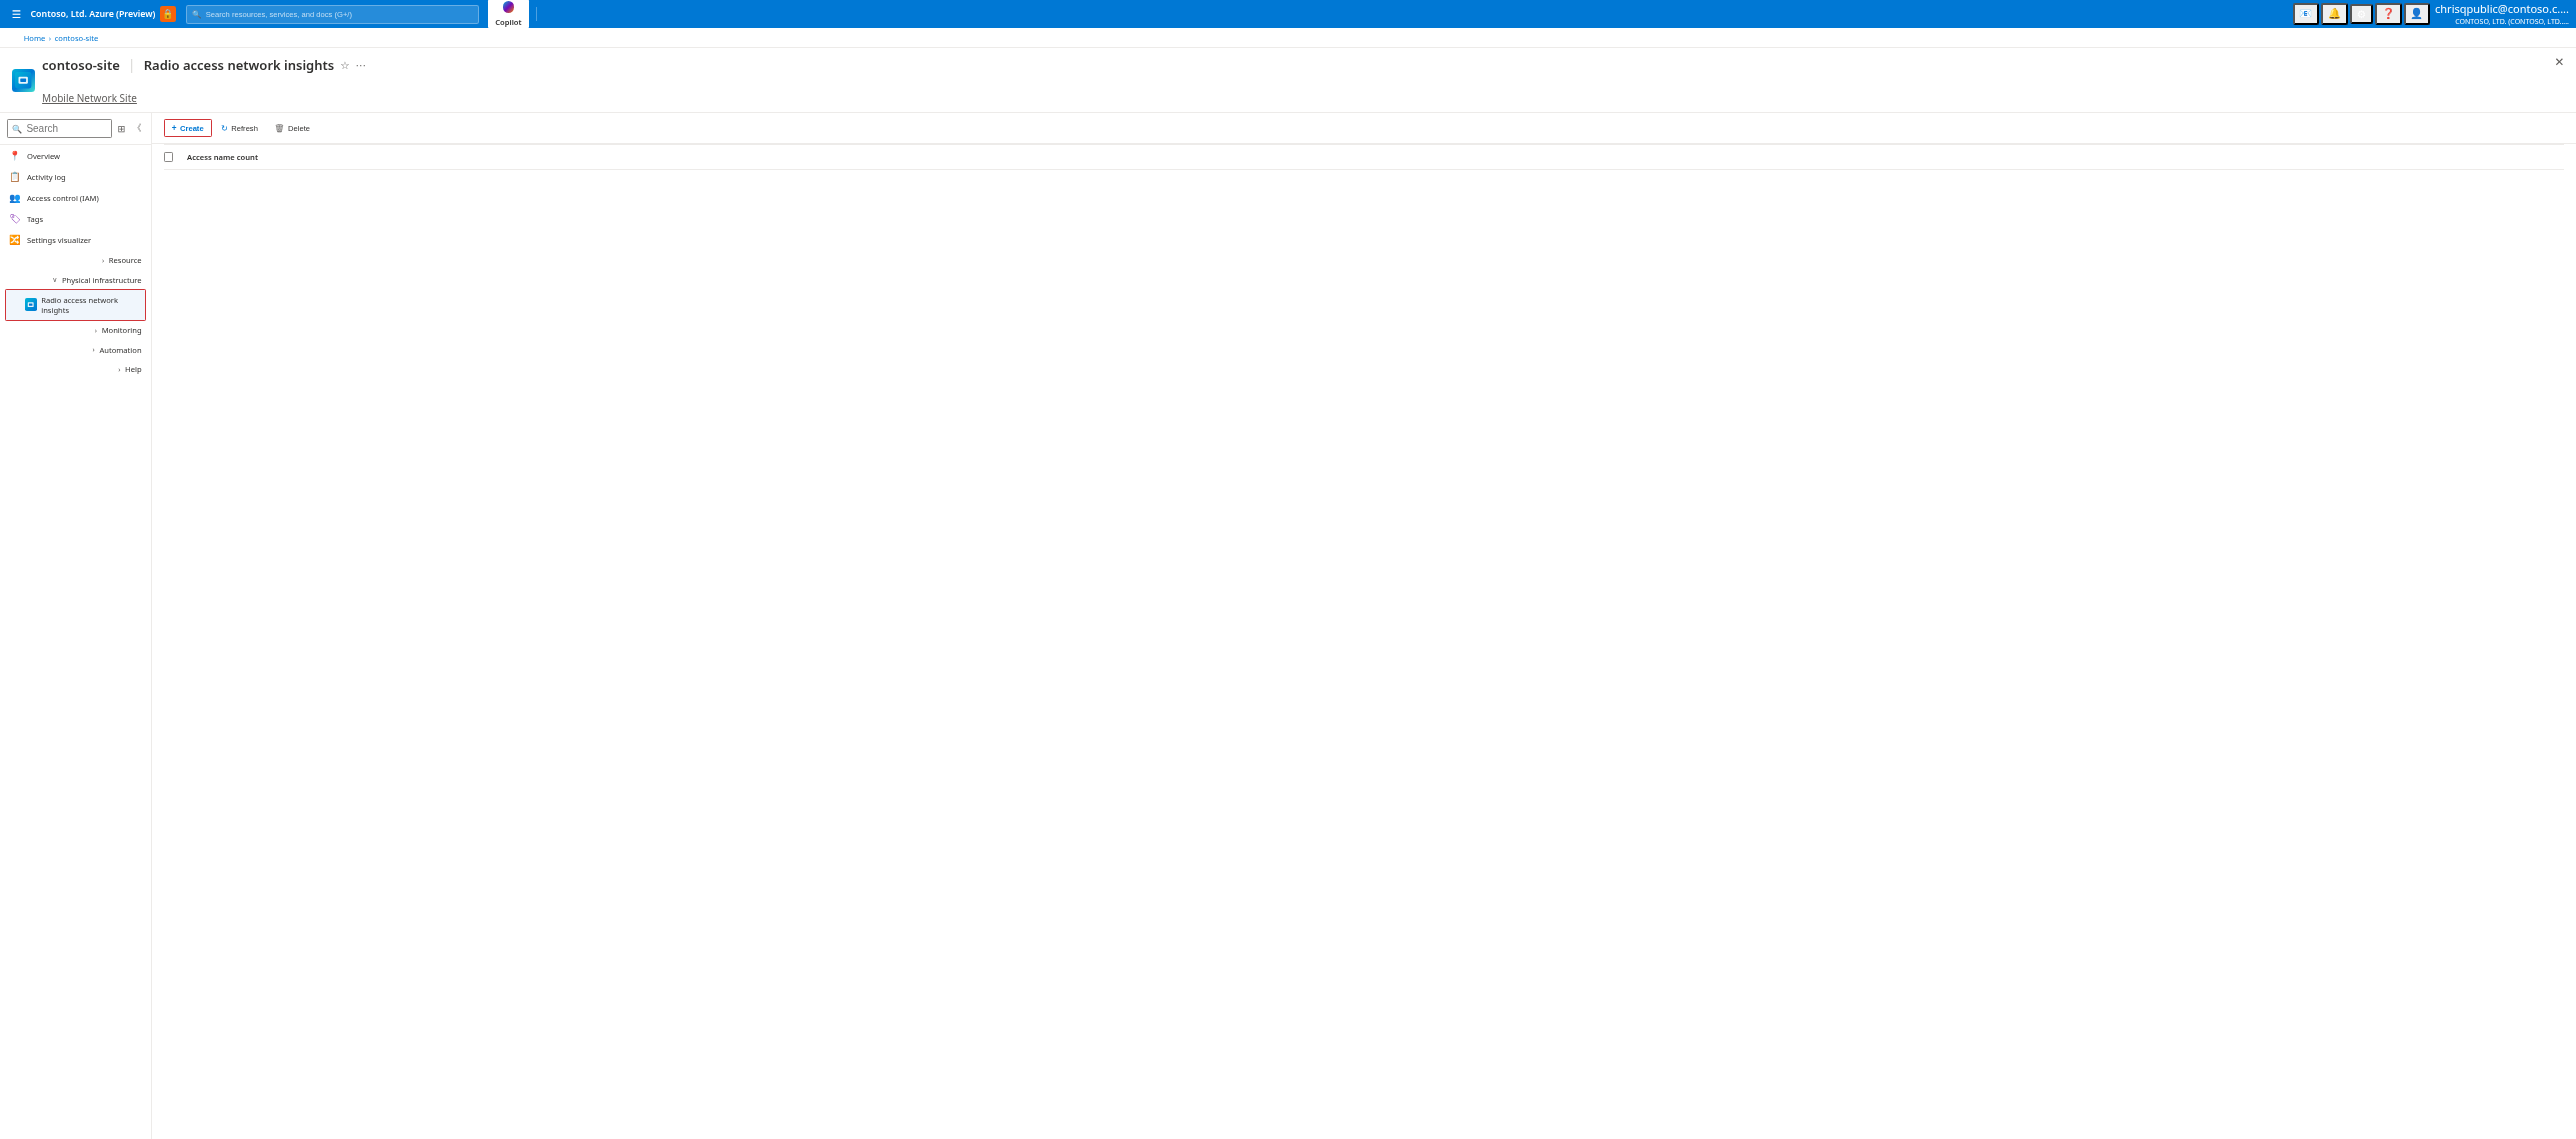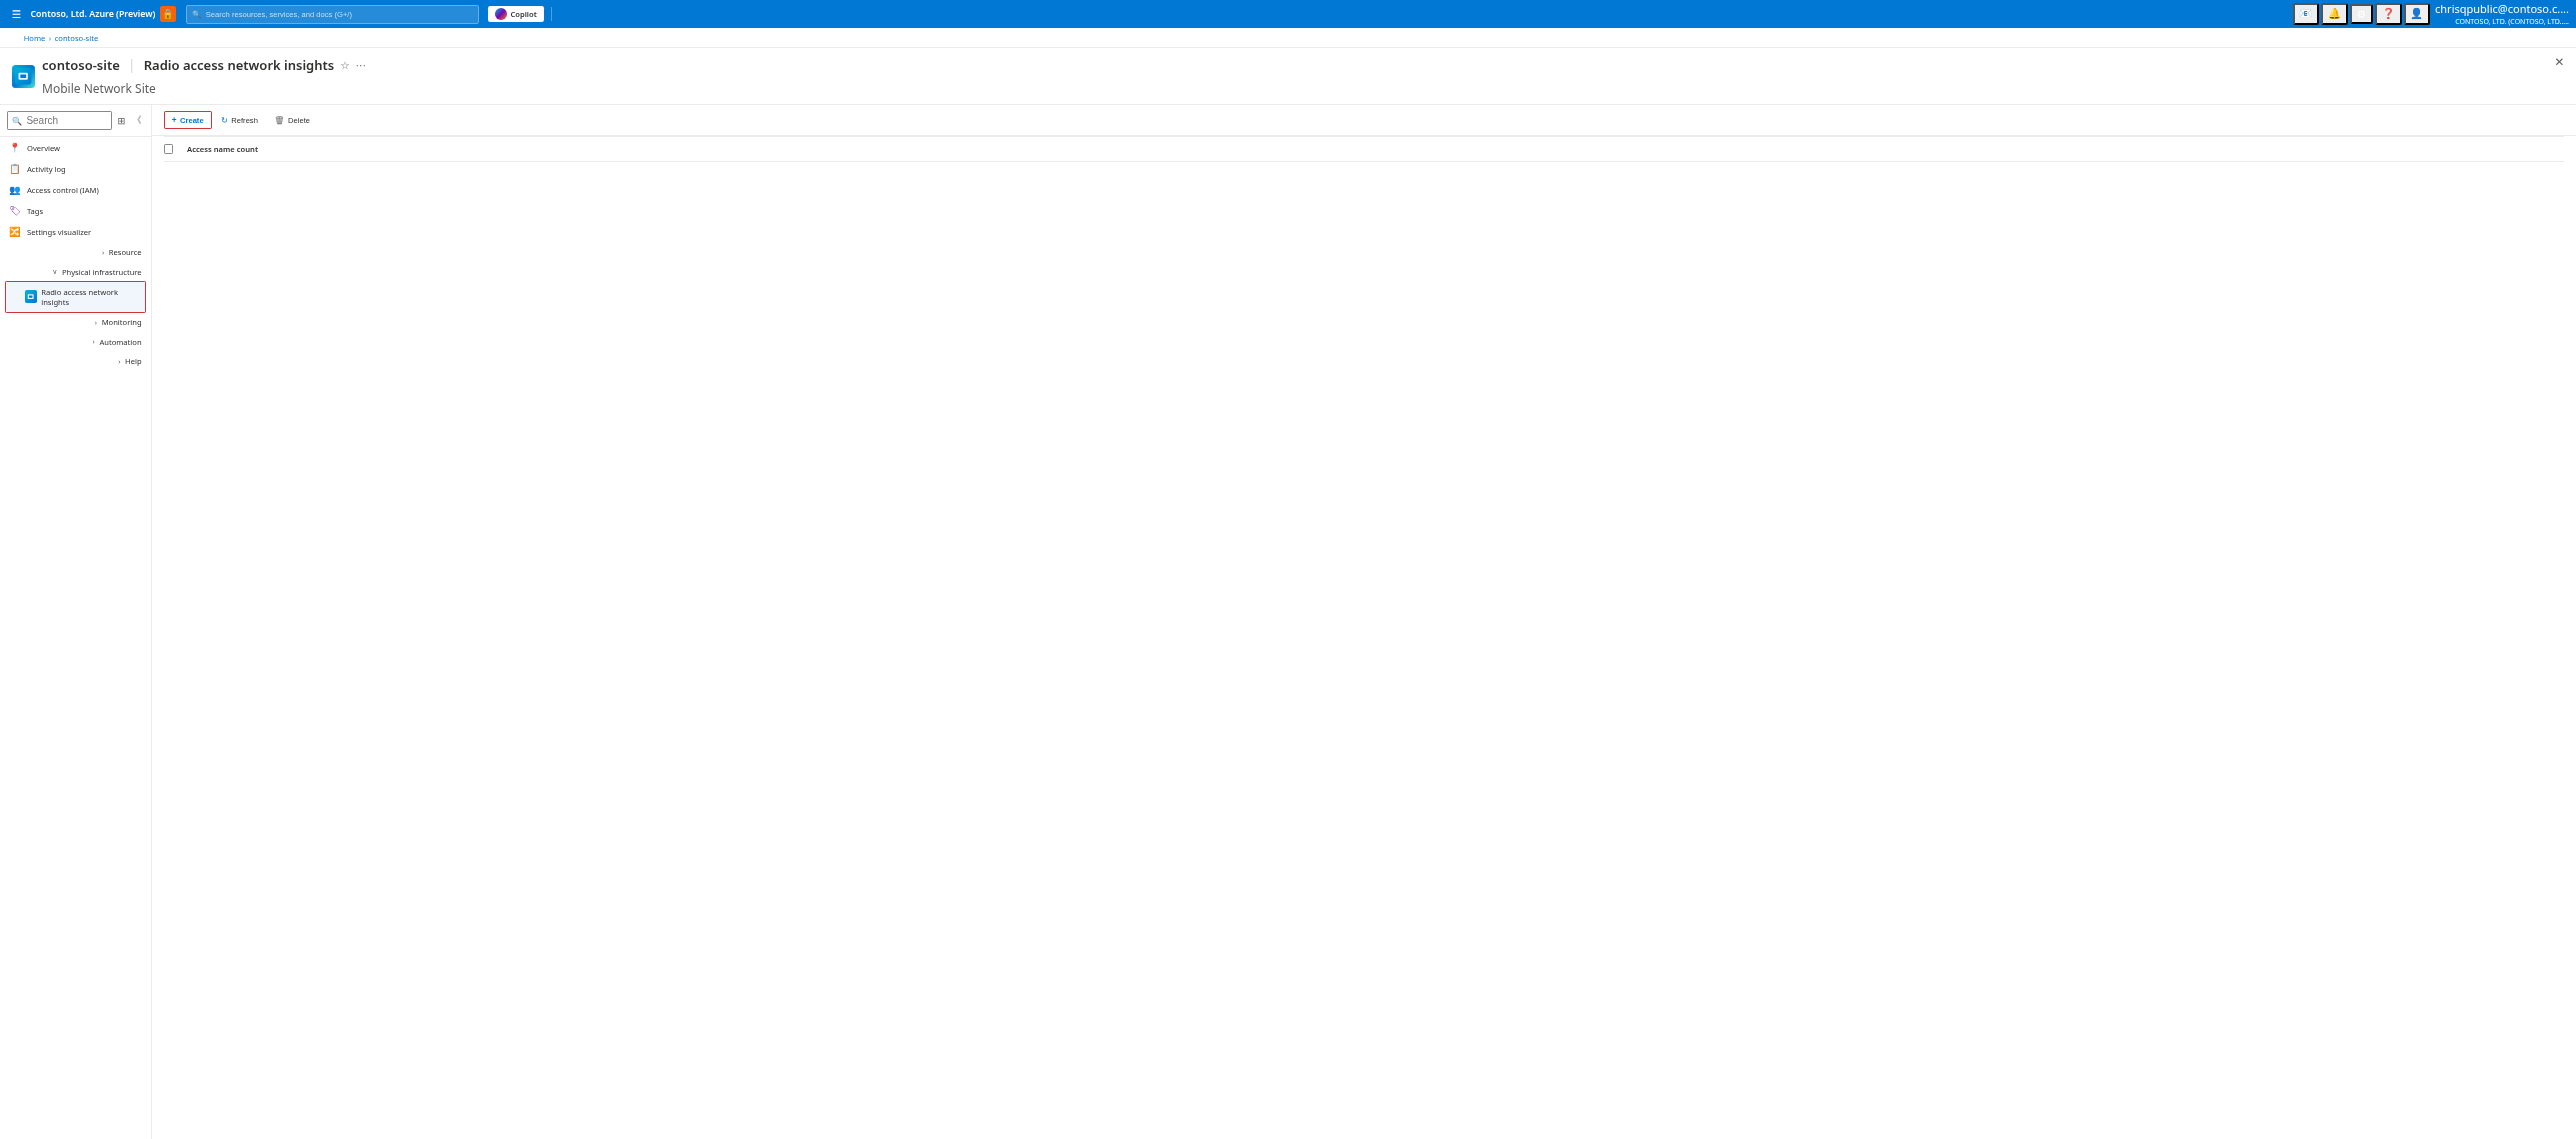--- a/index.html
+++ b/index.html
@@ -49,20 +49,21 @@
     }
     .topnav-search input::placeholder { color: rgba(255,255,255,0.7); }
     .topnav-copilot {
       background: white;
       border-radius: 2.3px;
       padding: 2.3px 7px;
       display: flex; align-items: center; gap: 3.5px;
       font-size: 7.6px; font-weight: 600; color: #333;
       cursor: pointer;
       margin-left: 4.7px;
+      flex-direction: column;
     }
     .copilot-icon {
       width: 11.7px; height: 11.7px;
       background: linear-gradient(135deg, #00b4d8, #7209b7, #f77f00);
       border-radius: 50%;
     }
     .topnav-divider { width: 0.6px; height: 14px; background: rgba(255,255,255,0.3); margin: 0 2.3px; }
     .topnav-icons { display: flex; align-items: center; gap: 2.3px; margin-left: auto; }
     .topnav-icon-btn {
       color: white; font-size: 10.5px; cursor: pointer;
@@ -94,21 +95,21 @@
       background: linear-gradient(135deg, #00b4d8 0%, #0078d4 50%, #40e0d0 100%);
       border-radius: 3.5px;
       display: flex; align-items: center; justify-content: center;
       color: white; font-size: 11.7px;
     }
     .page-title-group { display: flex; flex-direction: column; }
     .page-title {
       font-size: 13px; font-weight: 600; color: #323130;
       display: flex; align-items: center; gap: 5.9px;
     }
-    .page-subtitle { font-size: 12px; color: #605e5c; margin-top: 6px; }
+    .page-subtitle { font-size: 10px; color: #605e5c; margin-top: 17px; text-decoration: underline; }
     .page-title-sep { color: #c8c6c4; font-weight: 300; font-size: 14px; margin: 0 2.3px; }
     .star-btn { font-size: 10.5px; color: #605e5c; cursor: pointer; background: none; border: none; }
     .more-btn { font-size: 10.5px; color: #605e5c; cursor: pointer; background: none; border: none; }
     .close-btn { font-size: 11.7px; color: #605e5c; cursor: pointer; background: none; border: none; margin-left: 11.7px; }
 
     
     .main-layout {
       display: flex;
       height: calc(100vh - 64px);
       background: #f3f2f1;

